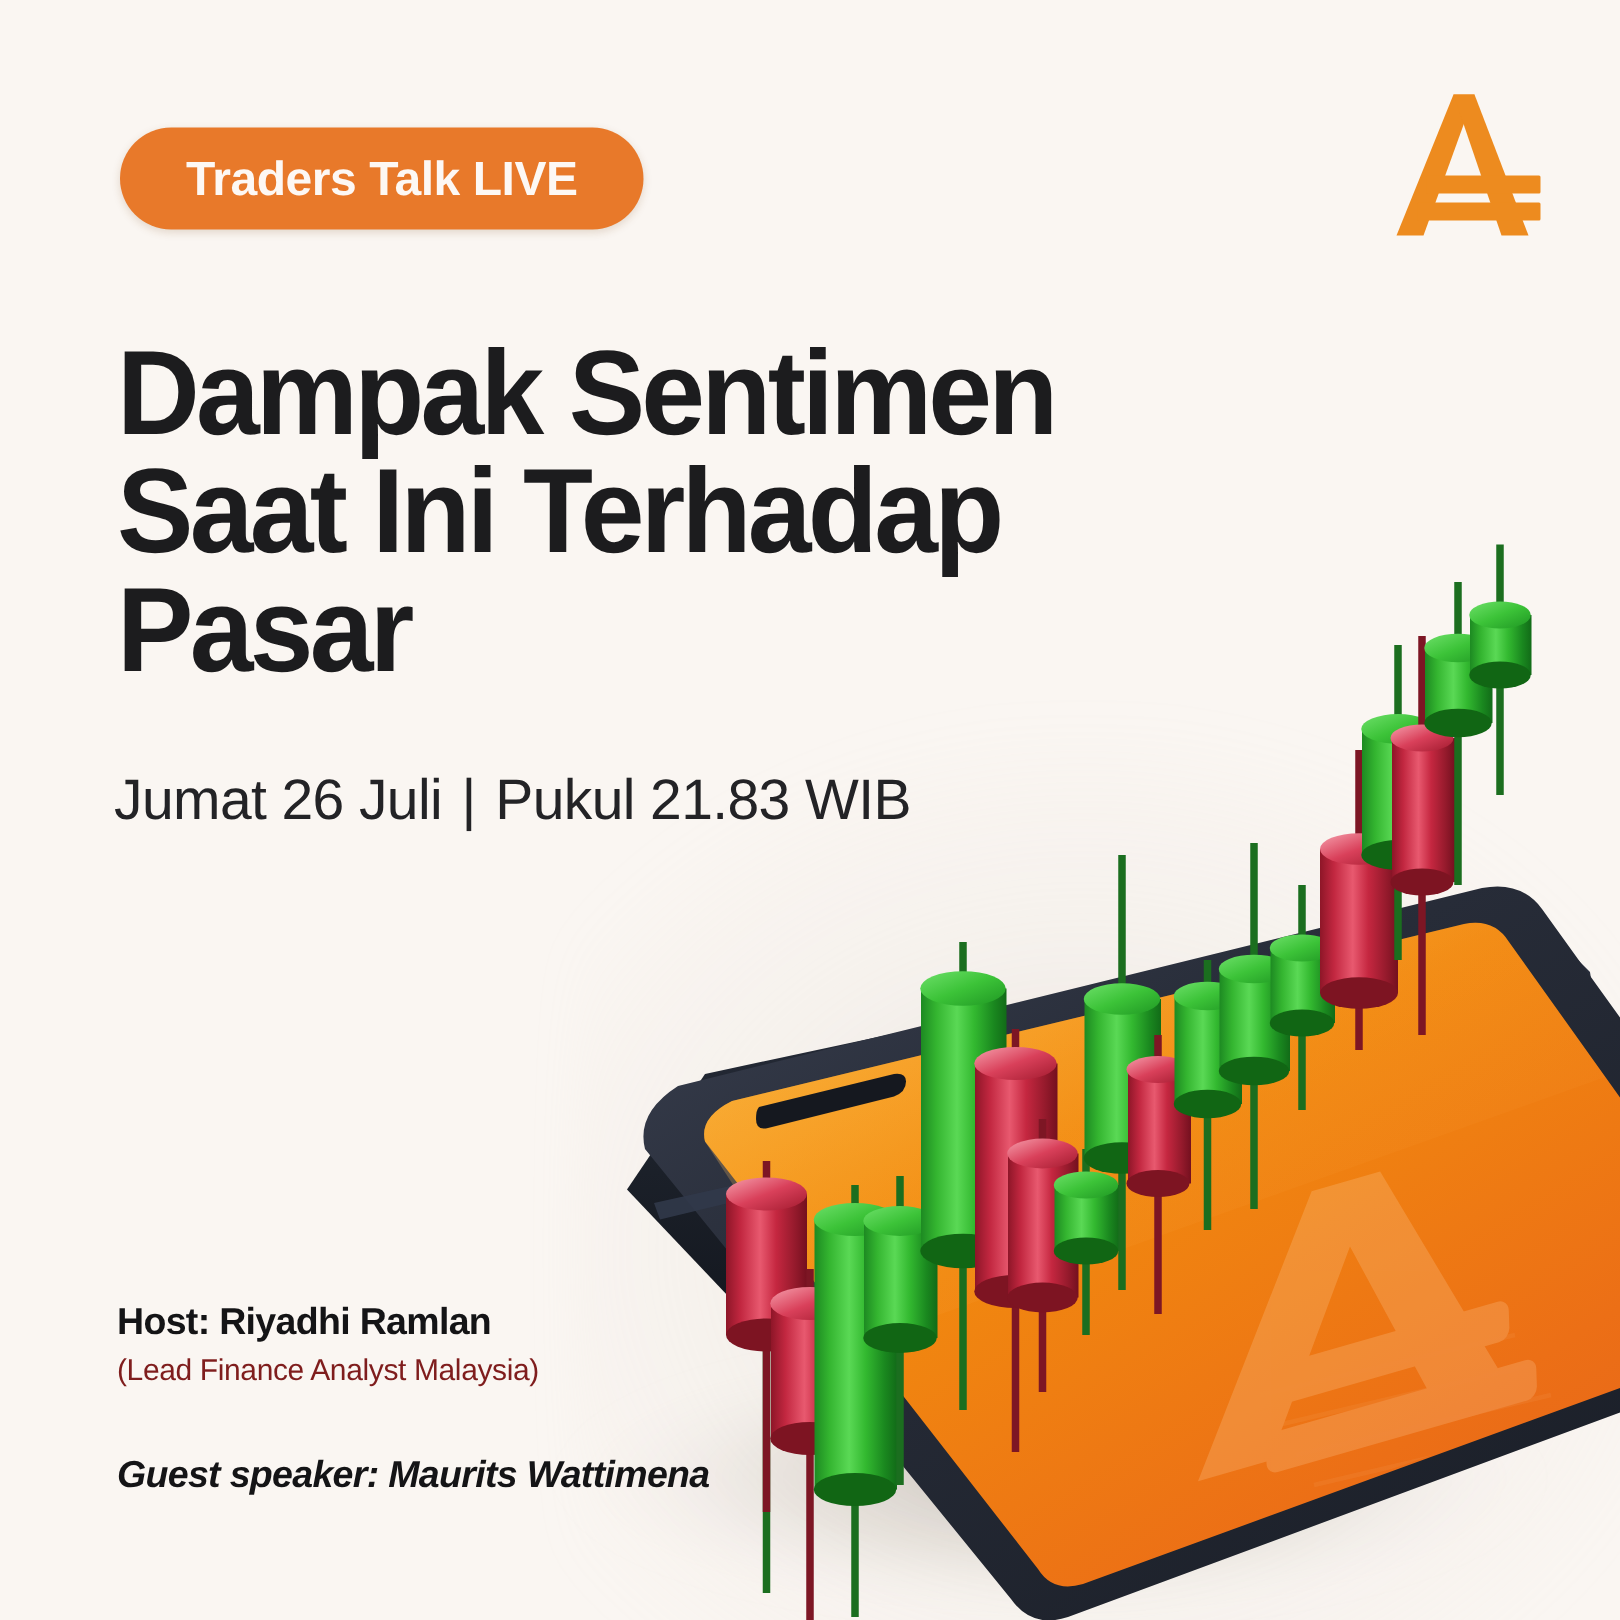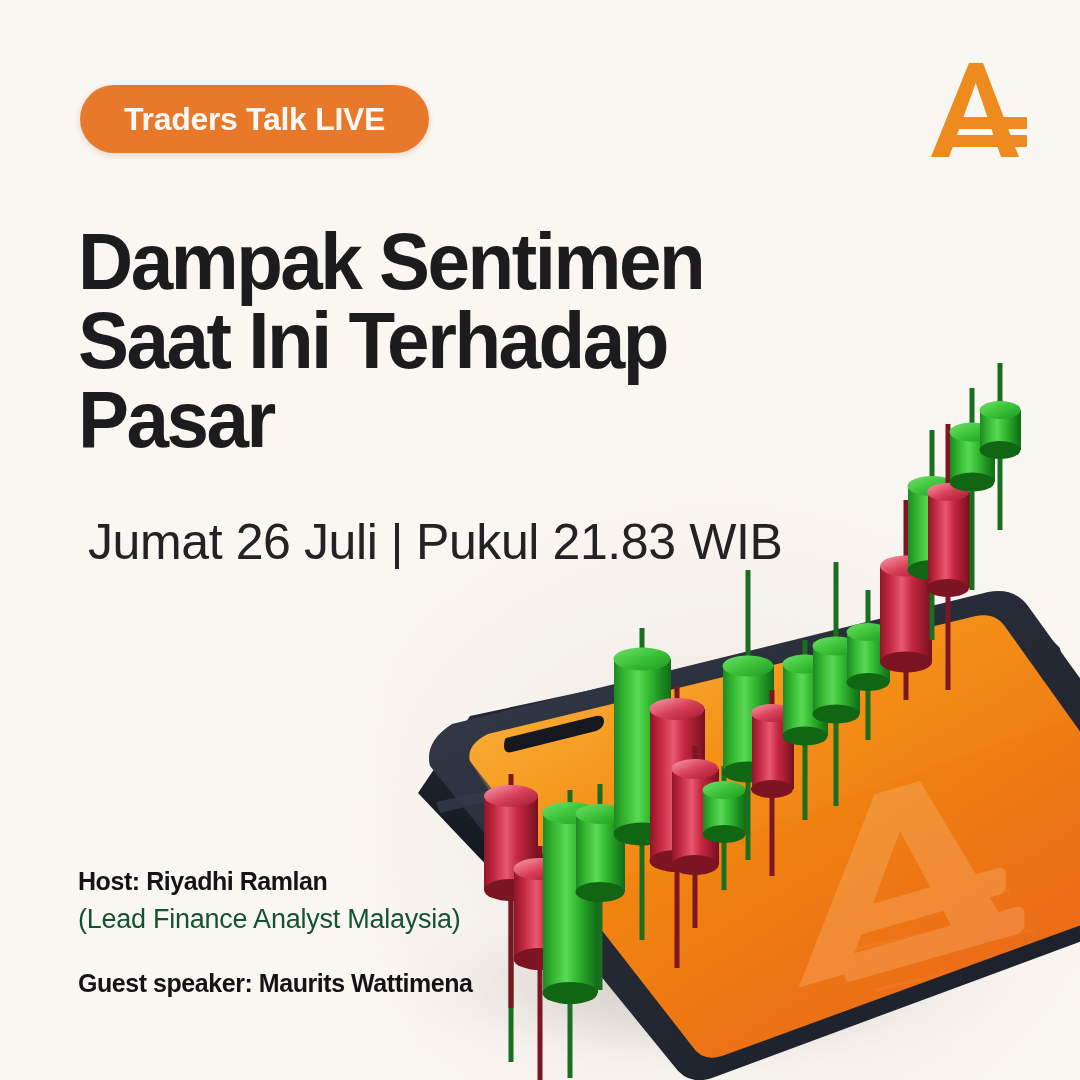--- a/index.html
+++ b/index.html
@@ -53,55 +53,55 @@
     line-height:0.99;
     font-weight:bold;
     letter-spacing:-2.6px;
     transform:scaleX(0.955);
     transform-origin:left center;
     white-space:nowrap;
   }
 
   
   #event-when {
-    position:absolute; left:88px; top:513px;
+    position:absolute; left:76px; top:513px;
     display:flex; align-items:flex-end;
     color:#232326;
-    font-size:50px;
+    font-size:38px;
     font-weight:400;
     letter-spacing:-0.4px;
     white-space:nowrap;
   }
   #event-when .when-sep {
     display:inline-block;
     margin:0 13px;
     color:#232326;
     font-weight:300;
   }
 
   
   #speakers {
     position:absolute; left:78px; top:866px;
     width:520px;
   }
-  #speakers .spk-block { margin-bottom:30px; }
-  #speakers .spk-block:last-child { margin-bottom:0; }
+  #speakers .spk-block { margin-bottom:40px; }
+  #speakers .spk-block:last-child { margin-bottom:0;font-style:italic; }
   #speakers .spk-name {
     display:block;
     color:#141416;
     font-size:25px;
     font-weight:bold;
     letter-spacing:-0.45px;
     line-height:1.22;
     white-space:nowrap;
   }
   #speakers .spk-role {
     display:block;
-    color:#14532d;
-    font-size:27px;
+    color:#7f1d1d;
+    font-size:20px;
     font-weight:400;
     letter-spacing:-0.25px;
     line-height:1.38;
     margin-top:4px;
     white-space:nowrap;
   }
 
   
   #artwork {
     position:absolute; left:0; top:0;

